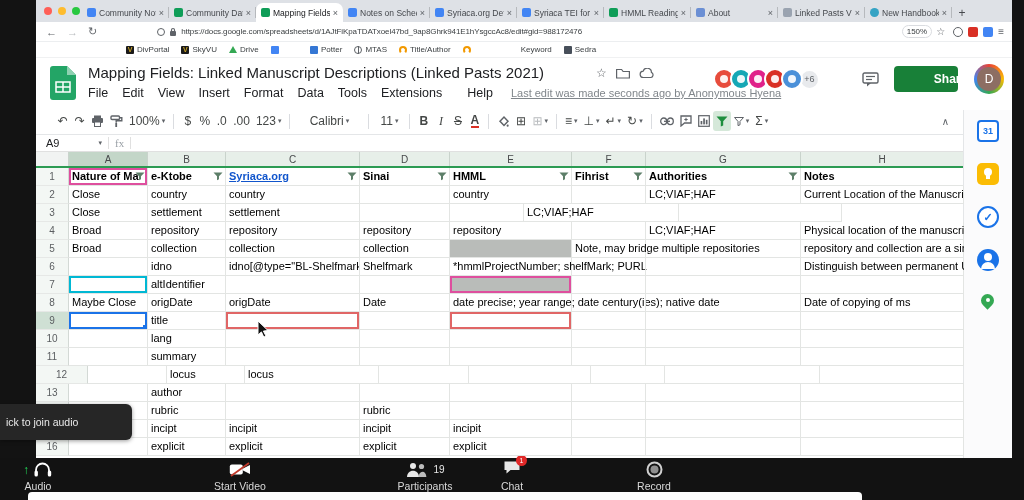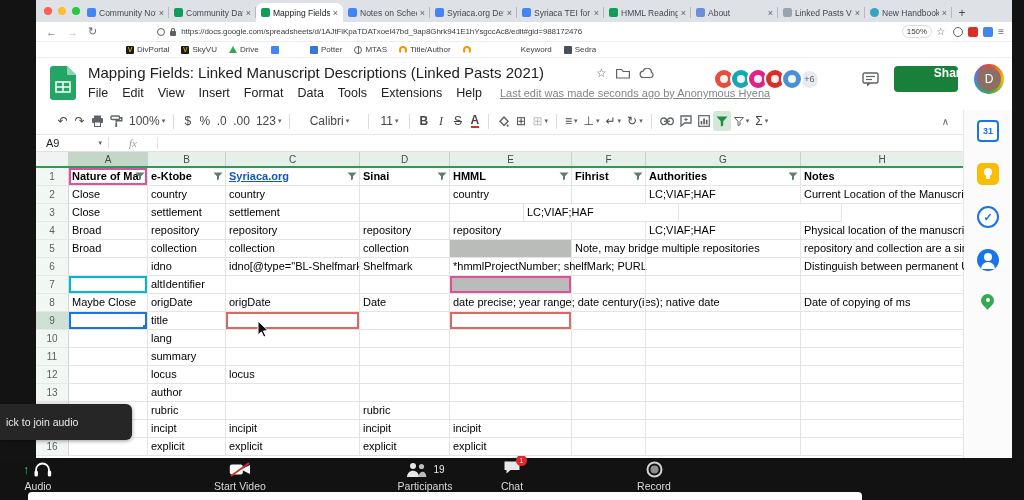--- a/index.html
+++ b/index.html
@@ -57,40 +57,40 @@
   .logo { position:absolute; left:14px; top:8px; }
   .doc-title { position:absolute; left:52px; top:6px; font-size:15px; color:#202124; white-space:nowrap; }
   .title-ics { position:absolute; left:560px; top:8px; display:flex; gap:9px; color:#5f6368; font-size:12px; align-items:center; }
   .menubar { position:absolute; left:52px; top:28px; display:flex; gap:14px; font-size:12.5px; color:#202124; align-items:center; }
   .last-edit { font-size:11px; color:#80868b; text-decoration:underline; margin-left:4px; white-space:nowrap; }
   .collab { position:absolute; left:682px; top:10px; display:flex; align-items:center; }
   .avatar { width:22px; height:22px; border-radius:50%; border:2px solid #fff; margin-left:-5px; position:relative; }
   .avatar::after { content:""; position:absolute; left:5px; top:5px; width:8px; height:8px; border-radius:50%; background:rgba(255,255,255,.92); }
   .more-collab { width:21px; height:21px; border-radius:50%; background:#e8eaed; color:#5f6368; font-size:9px; display:flex; align-items:center; justify-content:center; margin-left:-4px; border:2px solid #fff; }
   .hdr-comment { position:absolute; left:826px; top:14px; }
-  .share-btn { position:absolute; left:858px; top:8px; width:64px; height:26px; background:#188038; border-radius:4px; color:#fff; font-size:12px; font-weight:bold; display:flex; justify-content:center; gap:5px;padding-left:44px; }
+  .share-btn { position:absolute; left:858px; top:8px; width:64px; height:26px; background:#188038; border-radius:4px; color:#fff; font-size:12px; font-weight:bold; display:flex; align-items:center; justify-content:center; gap:5px;padding-left:44px; }
   .profile { position:absolute; left:938px; top:6px; width:30px; height:30px; border-radius:50%; background:conic-gradient(#ea4335,#fbbc04,#34a853,#4285f4,#ea4335); display:flex; align-items:center; justify-content:center; }
   .profile .inner { width:24px; height:24px; border-radius:50%; background:#8d6e63; color:#fff; font-size:12px; display:flex; align-items:center; justify-content:center; }
 
   
   .toolbar { position:absolute; left:0; top:108px; width:927px; height:27px; background:#fff; border-bottom:1px solid #e4e6e8; display:flex; align-items:center; padding-left:18px; }
   .tb-item { height:20px; min-width:17px; display:flex; align-items:center; justify-content:center; color:#444746; font-size:12px; border-radius:3px; padding:0 3px; gap:2px; white-space:nowrap; }
   .tb-item .caret { font-size:7px; color:#5f6368; }
   .tb-sep { width:1px; height:15px; background:#dadce0; margin:0 5px; flex:none; }
   .tb-b{font-weight:bold;} .tb-i{font-style:italic; font-family:"Liberation Serif",serif;} .tb-s{text-decoration:line-through;}
   .tb-u{border-bottom:2px solid #d93025; line-height:11px; font-weight:bold;}
   .tb-dis{color:#b8bbbe;}
   .tb-active{background:#d5e8d9;}
   .tb-collapse { position:absolute; right:14px; color:#5f6368; font-size:10px; }
 
   
   .fbar { position:absolute; left:0; top:135px; width:927px; height:17px; background:#fff; border-bottom:1px solid #e0e0e0; display:flex; align-items:center; font-size:11px; color:#202124; }
   .namebox { width:72px; padding-left:10px; display:flex; align-items:center; justify-content:space-between; }
   .namebox .caret{ font-size:7px; color:#5f6368; padding-right:6px;}
-  .fx { font-style:italic; color:#9aa0a6; font-family:"Liberation Serif",serif; padding:0 20px; border-left:1px solid #e0e0e0; }
+  .fx { color:#9aa0a6; font-family:"Liberation Serif",serif; padding:0 6px; border-left:1px solid #e0e0e0; }
   .fbar-div { width:1px; height:12px; background:#e0e0e0; }
 
   
   .grid { position:absolute; left:0; top:152px; width:928px; height:306px; background:#fff; overflow:hidden; font-size:11px; color:#000; }
   .grid-row { display:flex; height:18px; }
   .letters-row { height:16px; background:#e7efe9; border-bottom:2px solid #2c9b53; }
   .corner { background:#f1f3f2; border-right:1px solid #c9d3cc; flex:none; }
   .col-letter { flex:none; font-size:10px; color:#47494b; display:flex; align-items:center; justify-content:center; border-right:1px solid #c9d3cc; }
   .col-letter.sel { background:#c3d6c8; }
   .gutter { flex:none; font-size:10px; color:#5b5e61; display:flex; align-items:center; justify-content:center; border-right:1px solid #d3d9d5; border-bottom:1px solid #e6e8e6; background:#f3f7f4; }
@@ -291,21 +291,21 @@
       </div>
       <div class="menubar">
           <div style="display: inline;">File</div>
           <div style="display: inline;">Edit</div>
           <div style="display: inline;">View</div>
           <div style="display: inline;">Insert</div>
           <div style="display: inline;">Format</div>
           <div style="display: inline;">Data</div>
           <div style="display: inline;">Tools</div>
           <div style="display: inline;">Extensions</div>
-          <div style="display: inline;">Help</div>
+          <div style="display: inline; margin-left: 11px;">Help</div>
           <div class="last-edit">Last edit was made seconds ago by Anonymous Hyena</div>
         </div>
       <div class="collab">
           <div class="avatar" style="background: rgb(231, 76, 60);"></div>
           <div class="avatar" style="background: rgb(22, 167, 181);"></div>
           <div class="avatar" style="background: rgb(224, 33, 138);"></div>
           <div class="avatar" style="background: rgb(217, 48, 37);"></div>
           <div class="avatar" style="background: rgb(74, 144, 217);"></div>
           <div class="more-collab">+6</div>
         </div>
@@ -616,21 +616,21 @@
           <div class="cell clip" style="width: 79px;"><span class="cv"></span></div>
           <div class="cell spill" style="width: 78px;"><span class="cv">summary</span></div>
           <div class="cell spill" style="width: 134px;"><span class="cv"></span></div>
           <div class="cell spill" style="width: 90px;"><span class="cv"></span></div>
           <div class="cell spill" style="width: 122px;"><span class="cv"></span></div>
           <div class="cell spill" style="width: 74px;"><span class="cv"></span></div>
           <div class="cell spill" style="width: 155px;"><span class="cv"></span></div>
           <div class="cell spill" style="width: 163px;"><span class="cv"></span></div>
         </div>
         <div class="grid-row">
-          <div class="gutter" style="width: 33px;">12</div>
+          <div class="gutter" style="width: 52px;">12</div>
           <div class="cell clip" style="width: 79px;"><span class="cv"></span></div>
           <div class="cell clip" style="width: 78px;"><span class="cv">locus</span></div>
           <div class="cell spill" style="width: 134px;"><span class="cv">locus</span></div>
           <div class="cell spill" style="width: 90px;"><span class="cv"></span></div>
           <div class="cell spill" style="width: 122px;"><span class="cv"></span></div>
           <div class="cell spill" style="width: 74px;"><span class="cv"></span></div>
           <div class="cell spill" style="width: 155px;"><span class="cv"></span></div>
           <div class="cell spill" style="width: 163px;"><span class="cv"></span></div>
         </div>
         <div class="grid-row">

